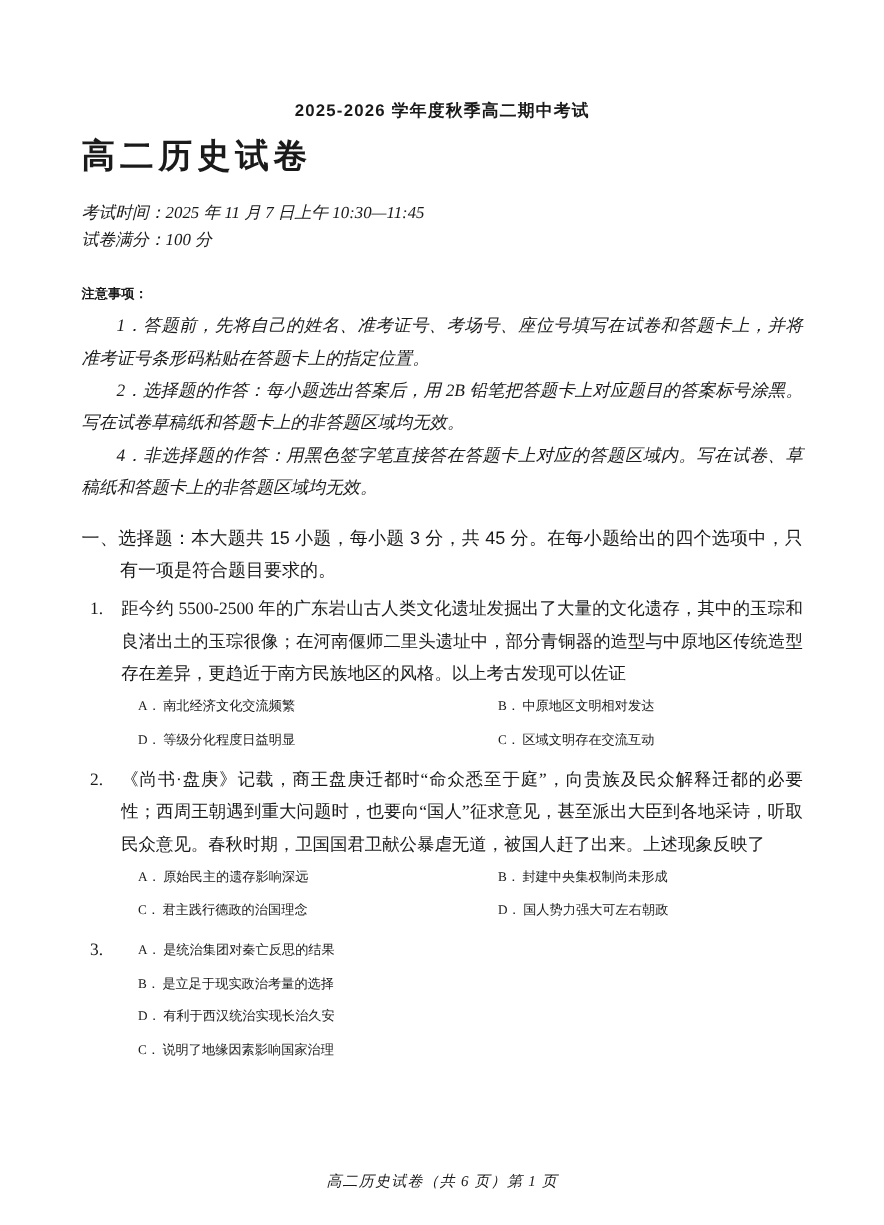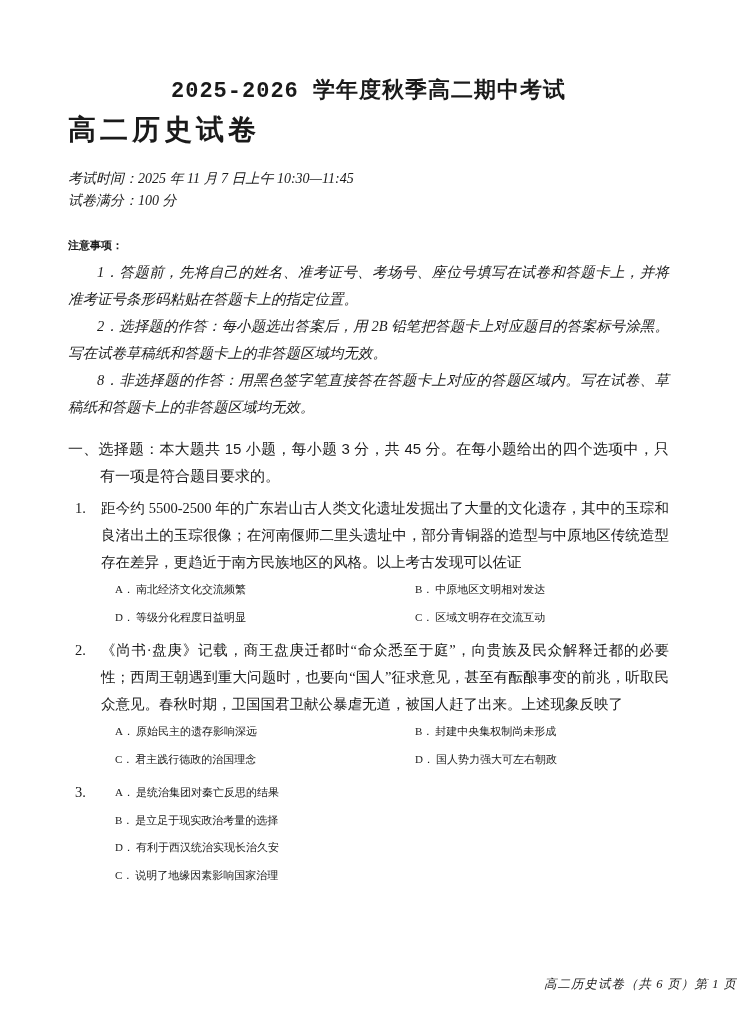--- a/index.html
+++ b/index.html
@@ -12,23 +12,23 @@
     overflow: hidden;
   }
   .sheet {
     position: absolute; inset: 0;
     padding: 80px 68px 0 68px;
     box-sizing: border-box;
   }
   
   .title1 {
     text-align: center;
-    font-family: Liberation Mono, monospace;
+    font-family: Liberation Sans, sans-serif;
     font-weight: bold;
-    font-size: 22px; line-height: 24px;
+    font-size: 14px; line-height: 24px;
     letter-spacing: 1px;
   }
   .title2 {
     font-family: "Liberation Sans", "DejaVu Sans", sans-serif;
     font-weight: bold;
     font-size: 28px; line-height: 36px;
     letter-spacing: 4px;
     margin-top: 8px;
   }
   .info-row {
@@ -79,21 +79,21 @@
   .options.two-col {
     display: grid;
     grid-template-columns: 290px 1fr;
     column-gap: 10px;
   }
   .option { font-size: 11px; line-height: 27.5px; white-space: nowrap; }
   .opt-label { margin-right: 2px; }
   
   .footer {
     position: absolute; left: 0; bottom: 28px; width: 100%;
-    text-align: right;
+    text-align: center;
     font-size: 12.5px; line-height: 18px;
     font-style: italic; 
     letter-spacing: 1px;
   }
 </style>
 </head>
 <body>
 
 <div class="sheet">
 
@@ -101,21 +101,21 @@
   <div class="title2">高二历史试卷</div>
 
   <div class="info-row">
     <span>考试时间：2025 年 11 月 7 日上午 10:30—11:45</span>
     <span>试卷满分：100 分</span>
   </div>
 
   <div class="notice-title">注意事项：</div>
   <p class="notice">1．答题前，先将自己的姓名、准考证号、考场号、座位号填写在试卷和答题卡上，并将准考证号条形码粘贴在答题卡上的指定位置。</p>
   <p class="notice">2．选择题的作答：每小题选出答案后，用 2B 铅笔把答题卡上对应题目的答案标号涂黑。写在试卷草稿纸和答题卡上的非答题区域均无效。</p>
-  <p class="notice">8．非选择题的作答：用黑色签字笔直接答在答题卡上对应的答题区域内。写在试卷、草稿纸和答题卡上的非答题区域均无效。</p>
+  <p class="notice">4．非选择题的作答：用黑色签字笔直接答在答题卡上对应的答题区域内。写在试卷、草稿纸和答题卡上的非答题区域均无效。</p>
 
   <p class="section-header">一、选择题：本大题共 15 小题，每小题 3 分，共 45 分。在每小题给出的四个选项中，只有一项是符合题目要求的。</p>
 
   <div class="question">
     <span class="qnum">1.</span>
     <p class="stem">距今约 5500-2500 年的广东岩山古人类文化遗址发掘出了大量的文化遗存，其中的玉琮和良渚出土的玉琮很像；在河南偃师二里头遗址中，部分青铜器的造型与中原地区传统造型存在差异，更趋近于南方民族地区的风格。以上考古发现可以佐证</p>
     <div class="options two-col">
       <div class="option">
         <span class="opt-label">A．</span><span class="opt-text">南北经济文化交流频繁</span>
       </div>
@@ -126,21 +126,21 @@
         <span class="opt-label">D．</span><span class="opt-text">等级分化程度日益明显</span>
       </div>
       <div class="option">
         <span class="opt-label">C．</span><span class="opt-text">区域文明存在交流互动</span>
       </div>
     </div>
   </div>
 
   <div class="question">
     <span class="qnum">2.</span>
-    <p class="stem">《尚书·盘庚》记载，商王盘庚迁都时“命众悉至于庭”，向贵族及民众解释迁都的必要性；西周王朝遇到重大问题时，也要向“国人”征求意见，甚至有酝酿事变的前兆，听取民众意见。春秋时期，卫国国君卫献公暴虐无道，被国人赶了出来。上述现象反映了</p>
+    <p class="stem">《尚书·盘庚》记载，商王盘庚迁都时“命众悉至于庭”，向贵族及民众解释迁都的必要性；西周王朝遇到重大问题时，也要向“国人”征求意见，甚至派出大臣到各地采诗，听取民众意见。春秋时期，卫国国君卫献公暴虐无道，被国人赶了出来。上述现象反映了</p>
     <div class="options two-col">
       <div class="option">
         <span class="opt-label">A．</span><span class="opt-text">原始民主的遗存影响深远</span>
       </div>
       <div class="option">
         <span class="opt-label">B．</span><span class="opt-text">封建中央集权制尚未形成</span>
       </div>
       <div class="option">
         <span class="opt-label">C．</span><span class="opt-text">君主践行德政的治国理念</span>
       </div>

